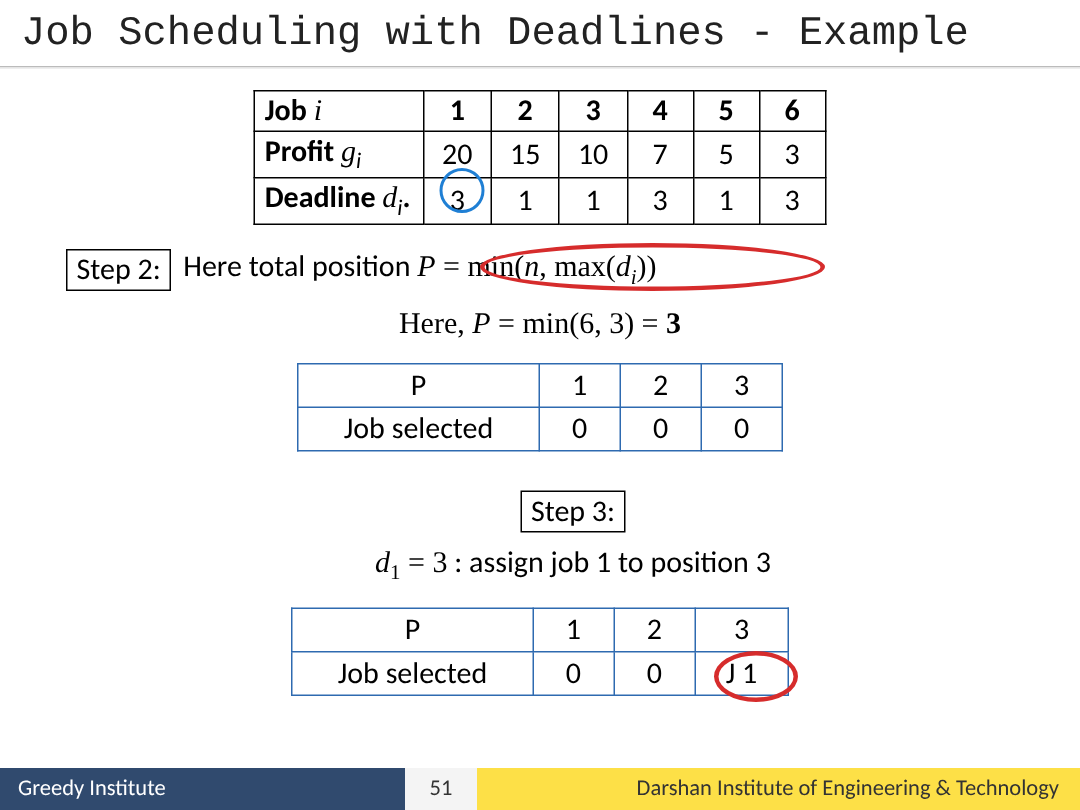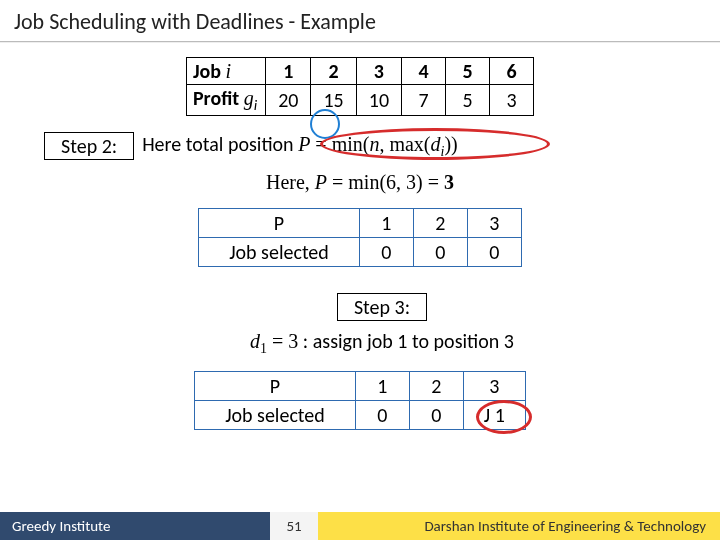--- a/index.html
+++ b/index.html
@@ -1,34 +1,34 @@
 <!DOCTYPE html>
 <html><head>
 <meta charset="utf-8">
 <style>
   * { box-sizing: border-box; margin: 0; padding: 0; }
   html, body { width: 720px; height: 540px; font-family: "Segoe UI", Calibri, Arial, sans-serif; background: #fff; color: #000; }
   .slide { width: 720px; height: 540px; position: relative; padding: 0; }
-  .title { font-size: 22px; font-weight: 400; padding: 8px 14px 6px 14px; color: #222; }
+  .title { font-size: 27px; font-weight: 400; padding: 8px 14px 6px 14px; color: #222; font-family: Liberation Mono, monospace; }
   .title-rule { border: none; border-top: 1px solid #bbb; border-bottom: 1px solid #eee; margin: 0 0 14px 0; }
 
   
   table.tbl-top { border-collapse: collapse; margin: 0 auto; font-size: 20px; }
   table.tbl-top td, table.tbl-top th { border: 1px solid #000; padding: 1px 12px; text-align: center; font-weight: 400; min-width: 44px; }
   table.tbl-top td.lbl { text-align: left; padding: 1px 8px 1px 6px; font-weight: 700; }
   table.tbl-top td.lbl .it { font-family: "Cambria Math", "Times New Roman", serif; font-style: italic; font-weight: 400; }
   table.tbl-top td.lbl .sub { font-size: 0.75em; font-style: italic; font-weight: 400; vertical-align: sub; }
   table.tbl-top tr:first-child td.v { font-weight: 700; }
 
   .tbl-top-wrap { position: relative; width: fit-content; margin: 0 auto; }
   .circle-blue { position: absolute; border: 2px solid #1f7fd4; border-radius: 50%; }
   .oval-red { position: absolute; border: 3px solid #d62c2c; border-radius: 50%; }
 
   .step-line { margin-top: 16px; margin-left: 44px; font-size: 20px; display: flex; align-items: center; gap: 8px; }
-  .step-box { border: 1px solid #000; padding: 1px 16px; display: inline-block; }
+  .step-box { border: 1px solid #000; padding: 1px 6px; display: inline-block; }
   .math, .serif { font-family: "Cambria Math", "Times New Roman", serif; }
   .it { font-style: italic; }
 
   .here-line { text-align: center; font-size: 20px; margin-top: 10px; }
 
   
   table.p-table { border-collapse: collapse; margin: 14px auto 0 auto; font-size: 20px; }
   table.p-table td { border: 1.8px solid #2e6ab0; padding: 2px 20px; text-align: center; min-width: 54px; }
   table.p-table td.lbl { padding: 2px 30px; }
   .p-wrap { position: relative; width: fit-content; margin: 14px auto 0 auto; }
@@ -59,20 +59,29 @@
         <td class="v">5</td>
         <td class="v">6</td>
       </tr>
       <tr>
         <td class="lbl"><b>Profit </b><span class="it">g</span><span class="sub">i</span></td>
         <td>20</td>
         <td>15</td>
         <td>10</td>
         <td>7</td>
         <td>5</td>
+        <td>3</td>
+      </tr>
+      <tr>
+        <td class="lbl"><b>Deadline </b><span class="it">d</span><span class="sub">i</span><span>.</span></td>
+        <td>3</td>
+        <td>1</td>
+        <td>1</td>
+        <td>3</td>
+        <td>1</td>
         <td>3</td>
       </tr>
     </tbody>
       </table>
     <div class="circle-blue" style="left:124px; top:52px; width:30px; height:30px;"></div>
   </div>
 
   <div class="step-line" style="position:relative;">
     <span class="step-box">Step 2:</span>
     <span>

